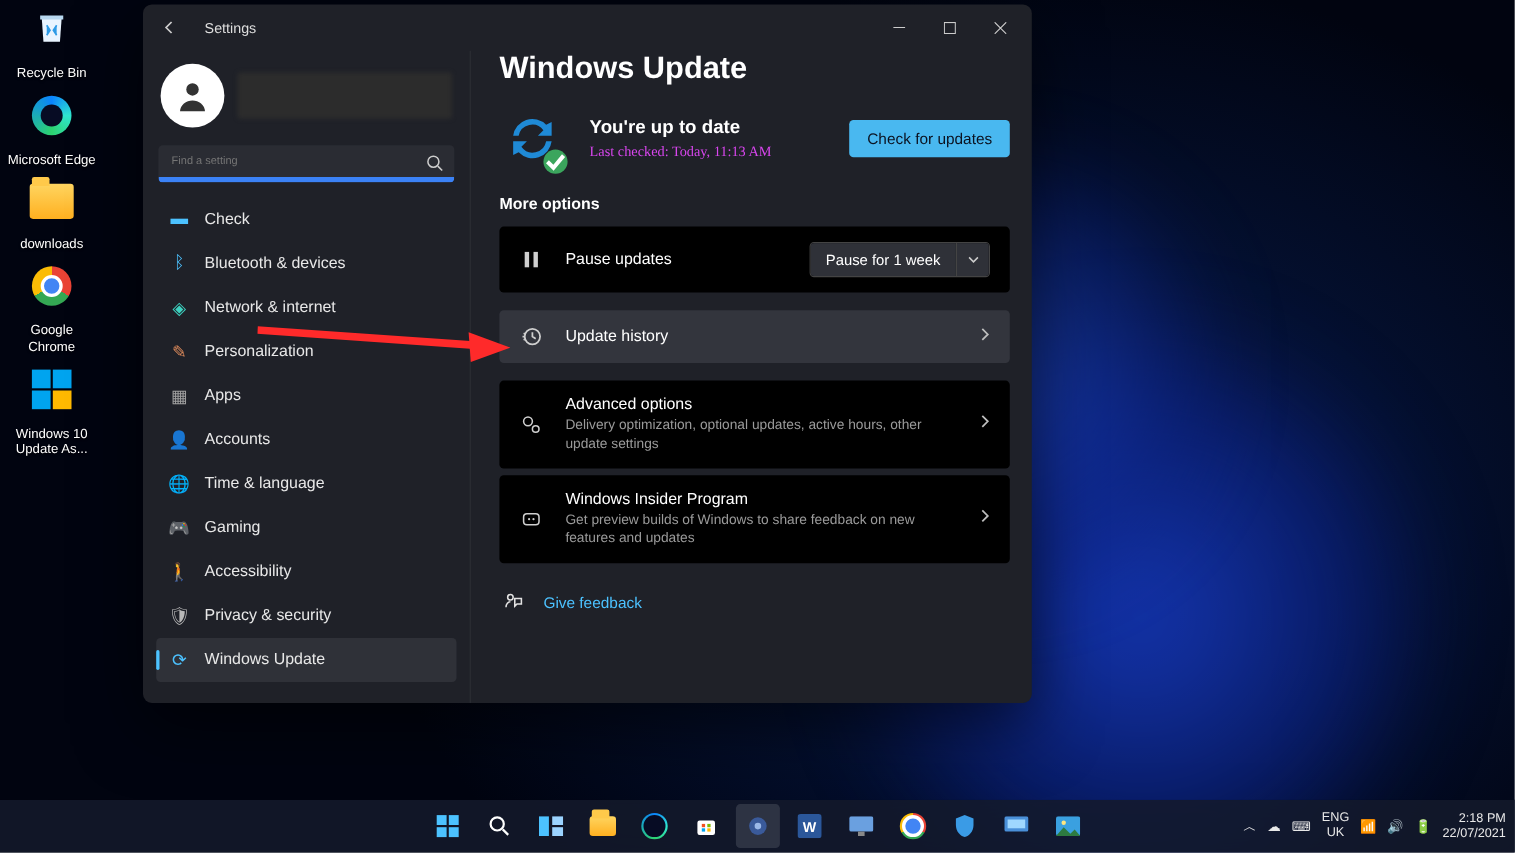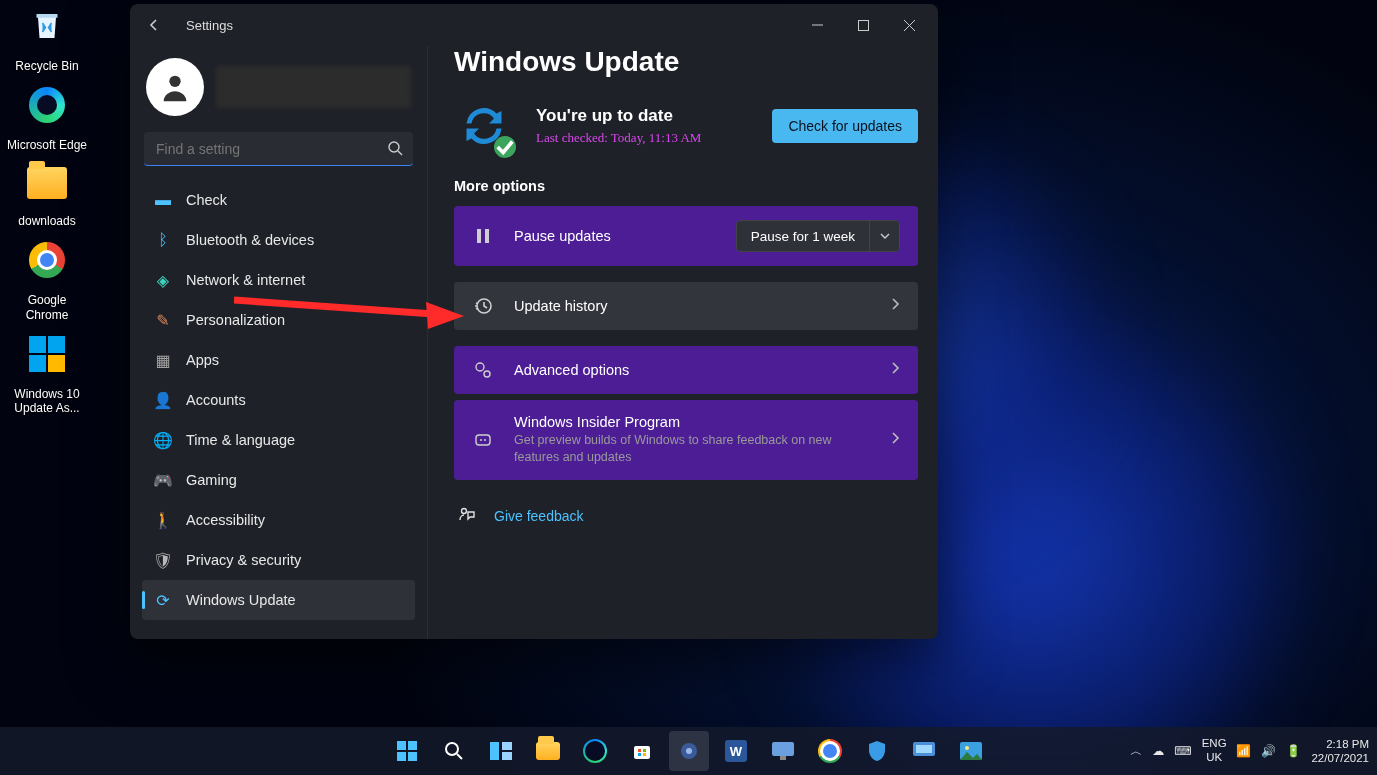--- a/index.html
+++ b/index.html
@@ -31,40 +31,40 @@
 .titlebar .ttl { font-size:13px; color:#ddd; }
 .winbtns { display:flex; }
 .winbtns div { width:46px; height:34px; display:flex; align-items:center; justify-content:center; color:#ccc; cursor:pointer; }
 
 .body { flex:1; display:flex; overflow:hidden; }
 .sidebar { width:298px; padding:4px 12px 12px 12px; display:flex; flex-direction:column; gap:4px; border-right:1px solid #2c2e35; overflow-y:auto; }
 .profile { display:flex; align-items:center; gap:12px; padding:8px 4px 12px; }
 .avatar { width:58px; height:58px; border-radius:50%; background:#fff; display:flex; align-items:center; justify-content:center; }
 .avatar svg { width:34px; height:34px; fill:#333; }
 .pinfo { flex:1; height:42px; background:#2c2c2c; border-radius:3px; filter:blur(2px); }
-.search { height:34px; background:#2a2c33; border:none; border-bottom:1px solid #3b82f6; border-radius:4px; padding:0 36px 0 12px; color:#5eead4; font-size:14px; width:100%; }
+.search { height:34px; background:#2a2c33; border:none; border-bottom:5px solid #3b82f6; border-radius:4px; padding:0 36px 0 12px; color:#5eead4; font-size:10px; width:100%; }
 .search-wrap { position:relative; margin:0 2px 10px; }
 .search-wrap .sicon { position:absolute; right:10px; top:8px; color:#ccc; }
 .nav { display:flex; flex-direction:column; }
 .nav-item { display:flex; align-items:center; gap:14px; height:40px; padding:0 12px; border-radius:4px; cursor:pointer; font-size:14.5px; color:#e8e8e8; }
 .nav-item.active { background:#2f3138; }
 .nav-item.active::before { content:""; position:absolute; width:3px; height:18px; background:#4cc2ff; border-radius:2px; margin-left:-12px; }
 .nav-item .nico { width:18px; display:flex; justify-content:center; font-size:16px; }
 
 .main { flex:1; padding:0 20px 20px 26px; overflow-y:auto; }
 .page-title { font-size:28px; font-weight:600; margin:0 0 18px; }
 .status-row { display:flex; align-items:center; gap:22px; margin-bottom:22px; }
 .sync-ico { width:60px; height:60px; position:relative; }
 .sync-ico svg { width:60px; height:60px; }
 .sync-badge { position:absolute; right:-2px; bottom:-2px; width:22px; height:22px; border-radius:50%; background:#3ba55d; display:flex; align-items:center; justify-content:center; }
 .status-text h2 { font-size:17px; font-weight:600; }
 .status-text p { font-size:13px; color:#d946ef; margin-top:4px;font-family:Liberation Serif, serif; }
 .check-btn { margin-left:auto; height:34px; padding:0 16px; background:#49b8f0; color:#0b1220; font-size:14px; border:none; border-radius:4px; cursor:pointer; font-weight:400; }
 .section-lbl { font-size:14.5px; font-weight:600; margin-bottom:12px; }
-.card { background:#4c1d95; border-radius:4px; padding:14px 18px; display:flex; align-items:center; gap:20px; margin-bottom:6px; cursor:pointer; }
+.card { background:#000000; border-radius:4px; padding:14px 18px; display:flex; align-items:center; gap:20px; margin-bottom:6px; cursor:pointer; }
 .card.hover { background:#33353d; }
 .card .cico { width:22px; color:#cfcfcf; display:flex; justify-content:center; }
 .card .ctxt { flex:1; }
 .card .ctxt .ct { font-size:14.5px; }
 .card .ctxt .cs { font-size:12.5px; color:#9a9a9a; margin-top:2px; line-height:1.35; }
 .card .chev { color:#bdbdbd; }
 .pause-sel { display:flex; border:1px solid #444; border-radius:4px; overflow:hidden; height:32px; }
 .pause-sel .pv { padding:0 14px; display:flex; align-items:center; font-size:13.5px; background:#2f3138; }
 .pause-sel .pd { width:30px; display:flex; align-items:center; justify-content:center; border-left:1px solid #444; background:#2f3138; cursor:pointer; }
 .nocard-gap { height:10px; }
@@ -286,20 +286,21 @@
 
       <div class="card">
         <span class="cico">
             <svg width="20" height="20" viewBox="0 0 20 20">
               <circle cx="7" cy="7" r="4" stroke="#cfcfcf" fill="none" stroke-width="1.4"></circle>
               <circle cx="14" cy="14" r="3" stroke="#cfcfcf" fill="none" stroke-width="1.4"></circle>
             </svg>
           </span>
         <div class="ctxt">
             <div class="ct">Advanced options</div>
+            <div class="cs">Delivery optimization, optional updates, active hours, other update settings</div>
           </div>
         <span class="chev"><svg width="10" height="14" viewBox="0 0 10 14">
               <path d="M3 2l5 5-5 5" stroke="#bdbdbd" fill="none" stroke-width="1.6"></path>
             </svg></span>
       </div>
 
       <div class="card">
         <span class="cico">
             <svg width="20" height="20" viewBox="0 0 20 20">
               <rect x="3" y="5" width="14" height="10" rx="3" stroke="#cfcfcf" fill="none" stroke-width="1.4"></rect>

